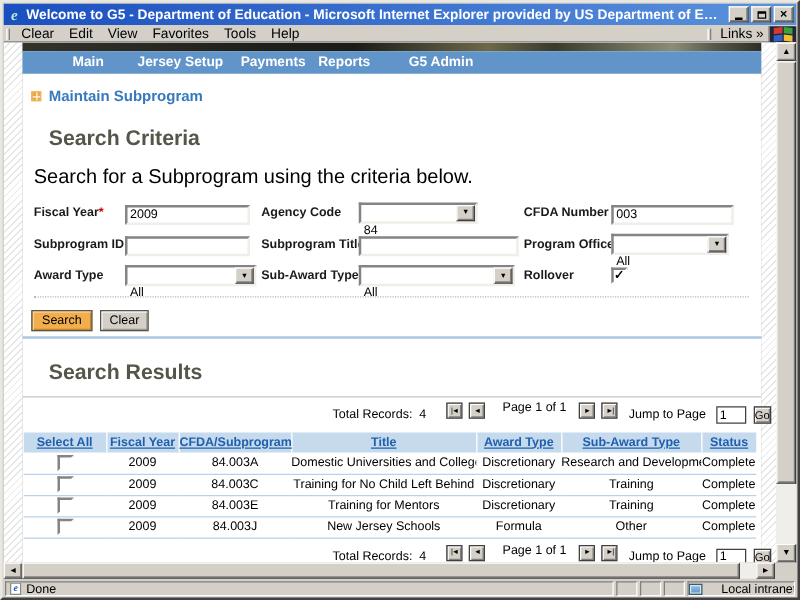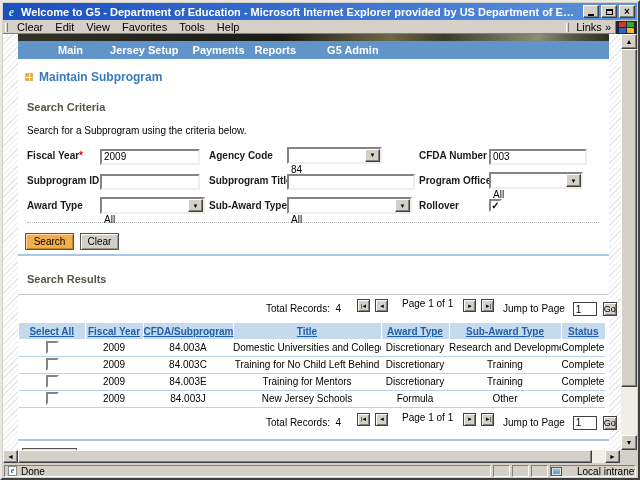--- a/index.html
+++ b/index.html
@@ -53,22 +53,22 @@
   .nav-item:nth-child(2){margin-right:14px;}
   .nav-item:nth-child(3){margin-right:10px;}
   .nav-item:nth-child(4){margin-right:31px;}
 
   .content{position:relative;}
   .pgheading{margin:11px 0 0 7px;display:flex;align-items:center;gap:6px;}
   .bullet-icon{width:8px;height:8px;flex:none;background:
      linear-gradient(#fff,#fff) 3px 0/1px 8px no-repeat,
      linear-gradient(#fff,#fff) 0 3px/8px 1px no-repeat,#f0a637;border:1px solid #e3b96e;}
   .pgtitle{color:var(--heading-blue);font-size:12px;font-weight:bold;}
-  .sec-title{margin:17px 0 0 9px;font-size:11px;font-weight:bold;color:#55554a;}
-  .instruction{margin:12px 0 0 9px;font-size:10px;color:#000;}
+  .sec-title{margin:17px 0 0 21px;font-size:17px;font-weight:bold;color:#55554a;}
+  .instruction{margin:12px 0 0 9px;font-size:16px;color:#000;}
 
   
   .formgrid{margin:10px 0 0 9px;display:grid;grid-template-columns:73px 109px 78px 132px 70px 100px;row-gap:7px;align-items:center;}
   .flabel{font-size:10px;font-weight:bold;color:#1a1a1a;white-space:nowrap;}
   .req{color:#cc0000;font-weight:bold;}
   .tb{height:16px;background:#fff;border:2px solid;border-color:#848484 #f0eee8 #f0eee8 #848484;
       font:10px "Liberation Sans",sans-serif;padding:0 2px;color:#000;}
   .w100{width:100px;} .w98{width:98px;} .w128{width:128px;}
   .select{height:17px;background:#fff;border:2px solid;border-color:#848484 #f0eee8 #f0eee8 #848484;
       display:flex;align-items:stretch;cursor:default;}

